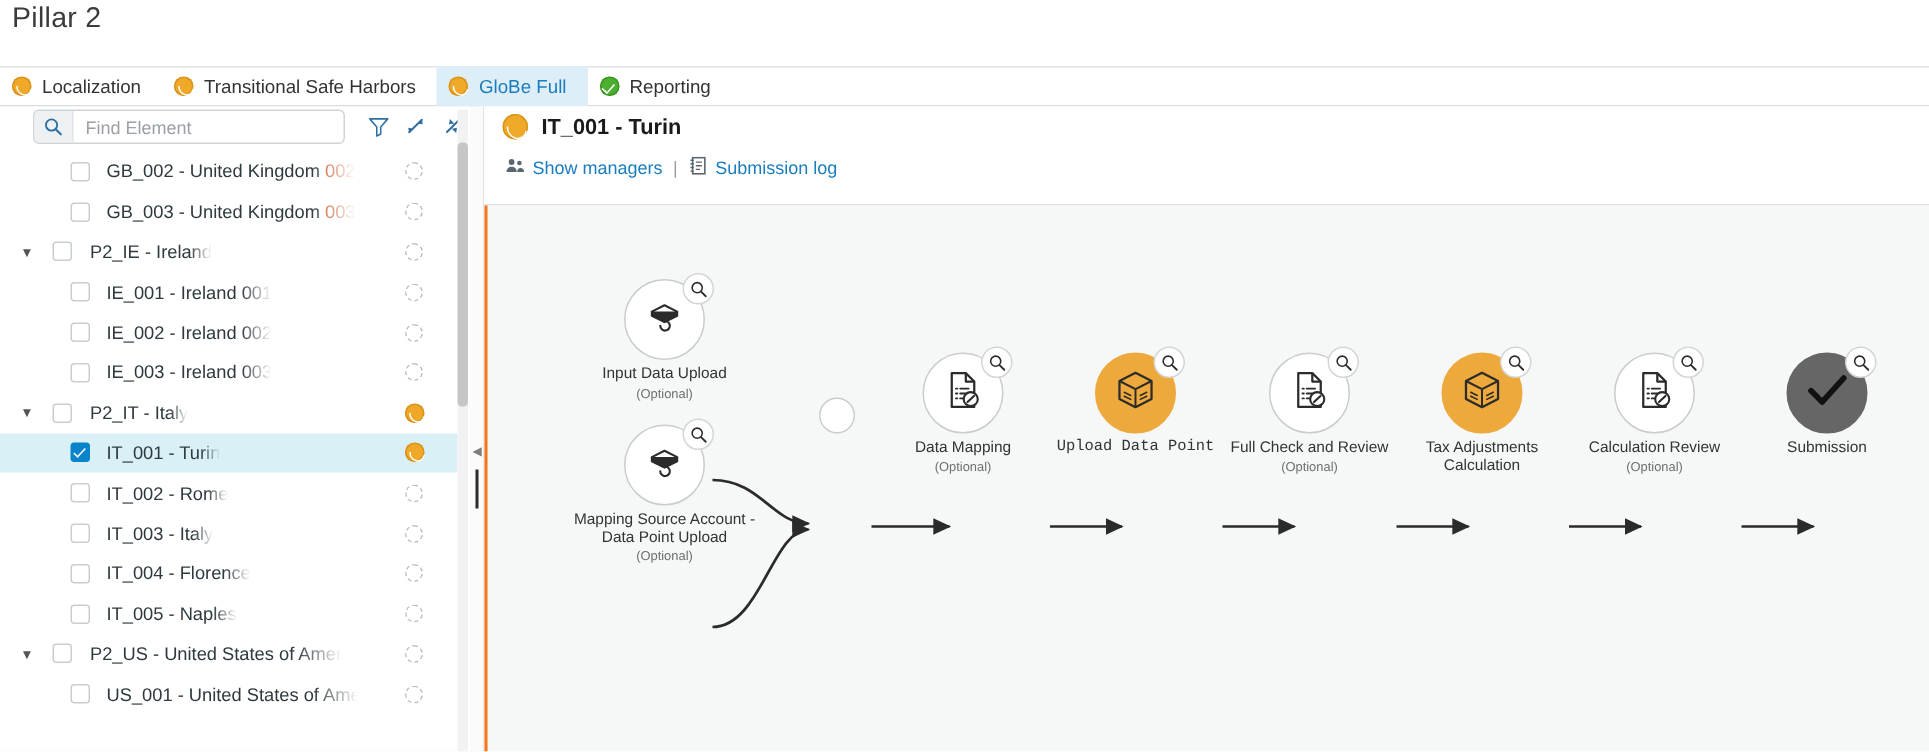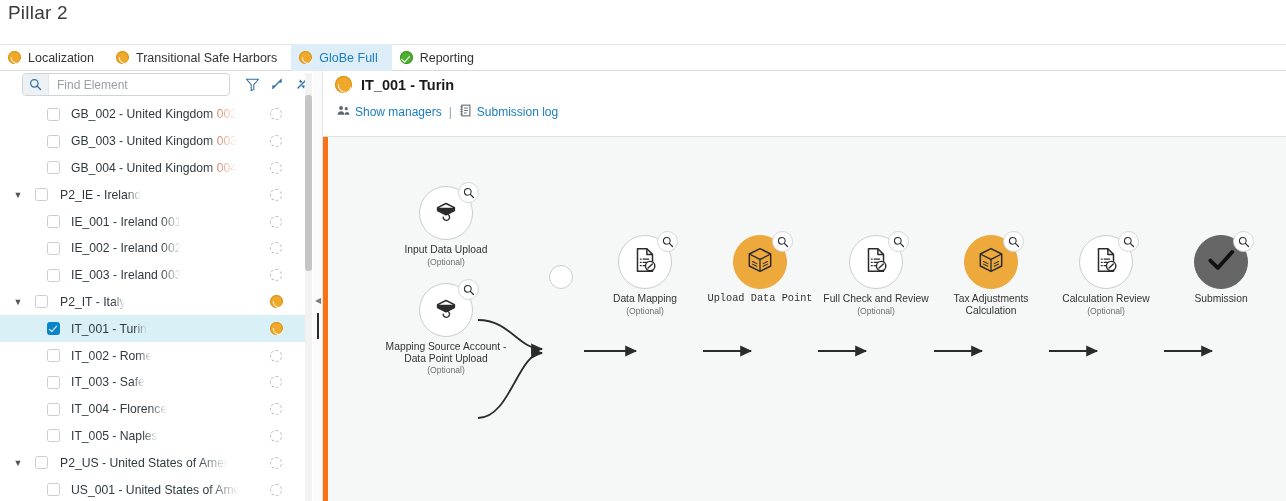--- a/index.html
+++ b/index.html
@@ -174,21 +174,21 @@
     position:absolute; left:14px; top:33px;
     display:flex; align-items:center; gap:7px;
     font-size:12px; color:#1a7dbd;
   }
   #detail-links .lk { color:#1a7dbd; cursor:pointer; display:flex; align-items:center; gap:5px; }
   #detail-links .sep { color:#9aa0a6; }
 
   
   #canvas {
     position:absolute; left:0; top:66px; width:963px; height:364px;
-    background:#f6f7f7; border-left:5px solid #f97316;
+    background:#f6f7f7; border-left:2px solid #f97316;
     overflow:hidden;
   }
   #flow-svg { position:absolute; left:0; top:0; }
 
   .nodewrap { position:absolute; }
   .circle {
     width:54px; height:54px; border-radius:50%;
     background:#fff; border:1.3px solid #c9cdcf;
     display:flex; align-items:center; justify-content:center;
     position:relative; cursor:pointer;
@@ -272,25 +272,20 @@
       <div class="row d1">
         <span class="cb"></span>
         <span class="lbl"><span>GB_002 - United Kingdom </span><span class="dim">002</span></span>
         <span class="st empty rowstat"></span>
       </div>
       <div class="row d1">
         <span class="cb"></span>
         <span class="lbl"><span>GB_003 - United Kingdom </span><span class="dim">003</span></span>
         <span class="st empty rowstat"></span>
       </div>
-      <div class="row d1">
-        <span class="cb"></span>
-        <span class="lbl"><span>GB_004 - United Kingdom </span><span class="dim">004</span></span>
-        <span class="st empty rowstat"></span>
-      </div>
       <div class="row d0">
         <span class="arrow">▼</span>
         <span class="cb"></span>
         <span class="lbl"><span>P2_IE - Ireland</span></span>
         <span class="st empty rowstat"></span>
       </div>
       <div class="row d1">
         <span class="cb"></span>
         <span class="lbl"><span>IE_001 - Ireland 001</span></span>
         <span class="st empty rowstat"></span>
@@ -316,21 +311,21 @@
         <span class="lbl"><span>IT_001 - Turin</span></span>
         <span class="st pie rowstat"></span>
       </div>
       <div class="row d1">
         <span class="cb"></span>
         <span class="lbl"><span>IT_002 - Rome</span></span>
         <span class="st empty rowstat"></span>
       </div>
       <div class="row d1">
         <span class="cb"></span>
-        <span class="lbl"><span>IT_003 - Safe</span></span>
+        <span class="lbl"><span>IT_003 - Italy</span></span>
         <span class="st empty rowstat"></span>
       </div>
       <div class="row d1">
         <span class="cb"></span>
         <span class="lbl"><span>IT_004 - Florence</span></span>
         <span class="st empty rowstat"></span>
       </div>
       <div class="row d1">
         <span class="cb"></span>
         <span class="lbl"><span>IT_005 - Naples</span></span>

